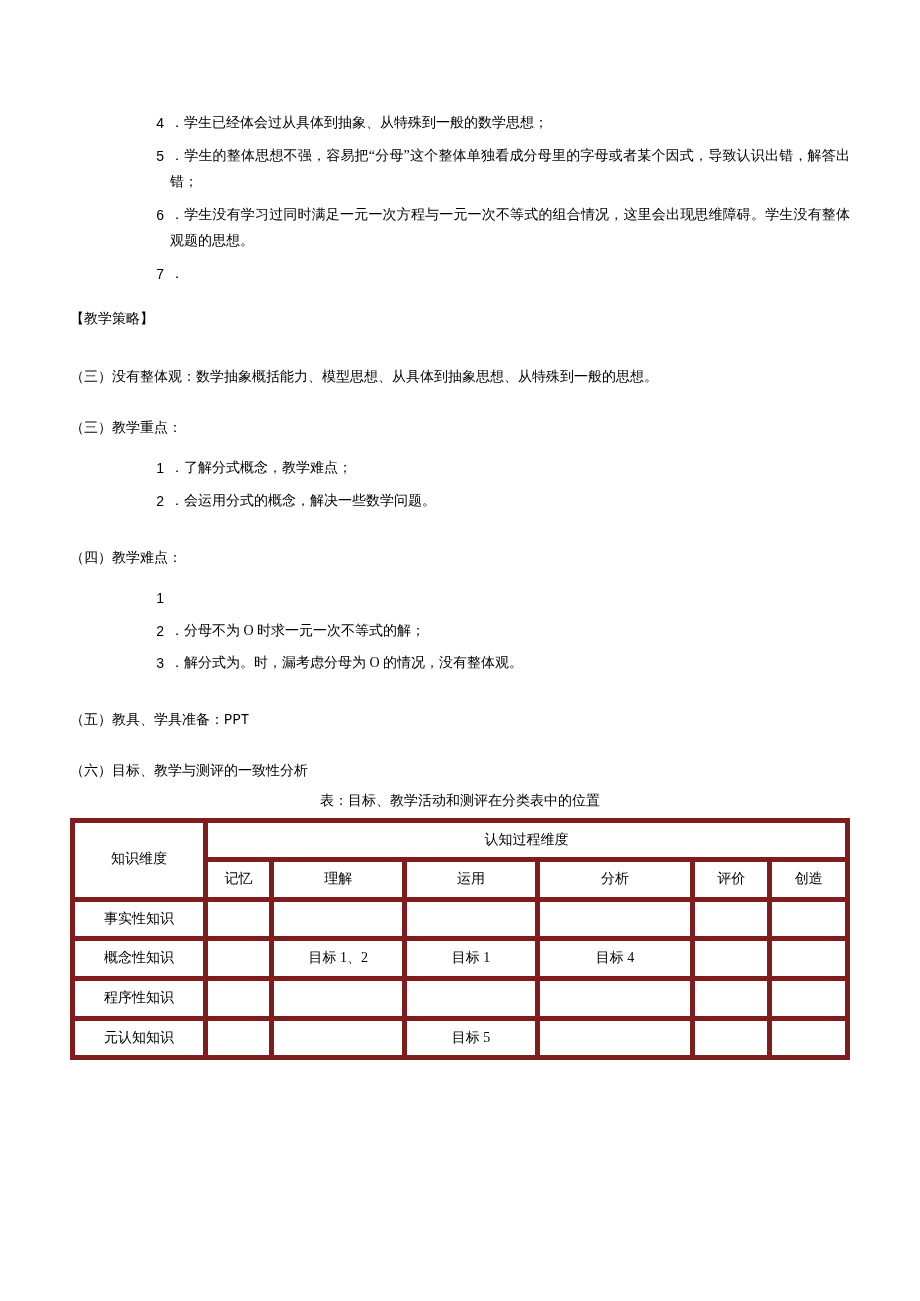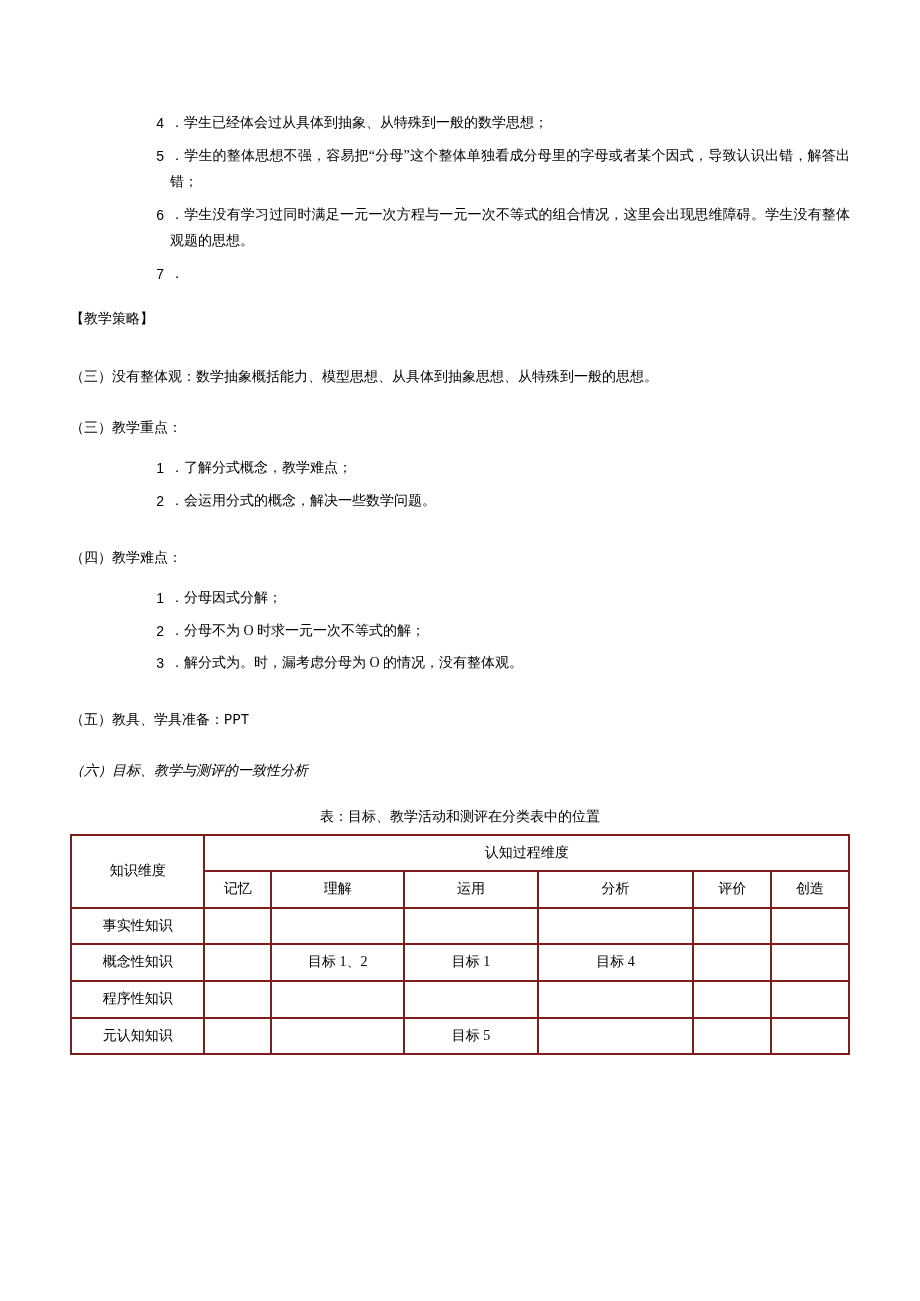--- a/index.html
+++ b/index.html
@@ -31,33 +31,33 @@
     }
     .indent-4 { padding-left: 70px; }
     .indent-num-7 { padding-left: 70px; }
     .section-header {
       margin-top: 18px;
       margin-bottom: 8px;
     }
     .sub-indent { padding-left: 50px; }
     .sub-item-indent { padding-left: 70px; }
     .latin { font-family: Liberation Mono, monospace; }
-    .italic { font-style: italic; }
+    .italic { }
     .table-caption {
       text-align: center;
-      margin-top: 20px;
+      margin-top: 4px;
       margin-bottom: 3px;
     }
     table {
       border-collapse: collapse;
       width: 100%;
       margin: 0 auto;
     }
     td, th {
-      border: 2px solid #7f1d1d;
+      border: 5px solid #7f1d1d;
       text-align: center;
       padding: 4px 6px;
       font-weight: normal;
       font-size: 14px;
       height: 28px;
     }
     .spacer-sm { height: 14px; }
     .spacer-md { height: 24px; }
   </style>
 </head>
@@ -108,21 +108,20 @@
   </div>
 </div>
 
 <div class="spacer-md"></div>
 
 <div>
   <div>（四）教学难点：</div>
   <div class="spacer-sm"></div>
   <div class="numbered-item sub-item-indent">
     <div class="num">1</div>
-    <div class="content">．分母因式分解；</div>
   </div>
   <div class="numbered-item sub-item-indent">
     <div class="num">2</div>
     <div class="content">．分母不为 O 时求一元一次不等式的解；</div>
   </div>
   <div class="numbered-item sub-item-indent">
     <div class="num">3</div>
     <div class="content">．解分式为。时，漏考虑分母为 O 的情况，没有整体观。</div>
   </div>
 </div>

